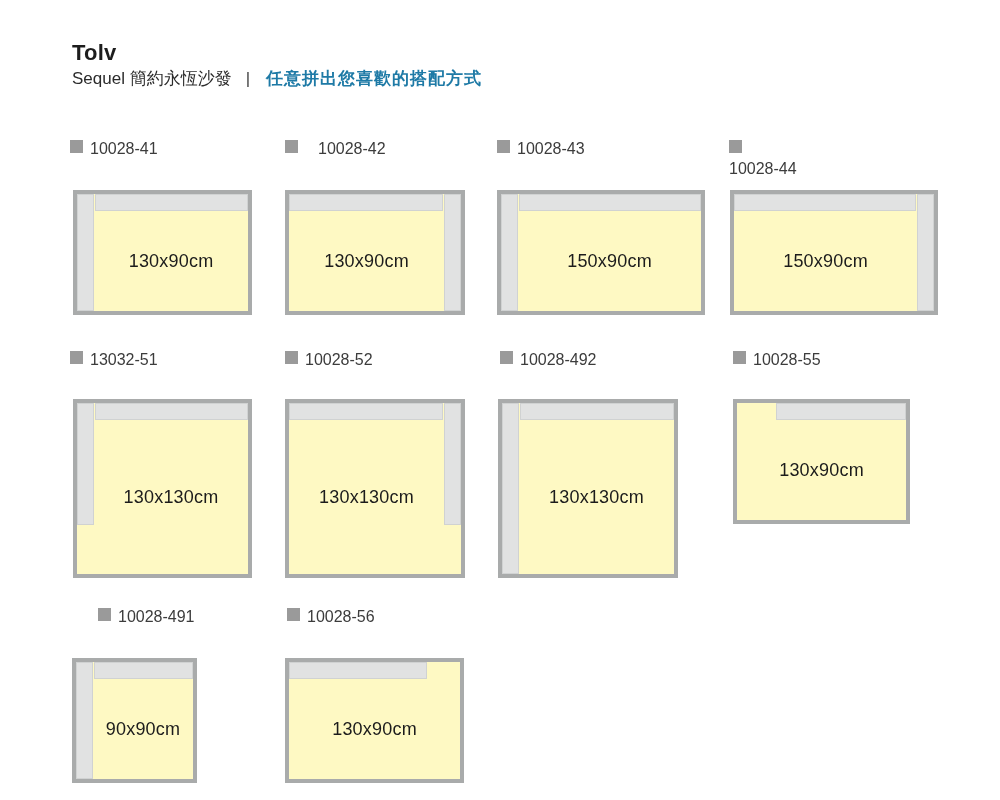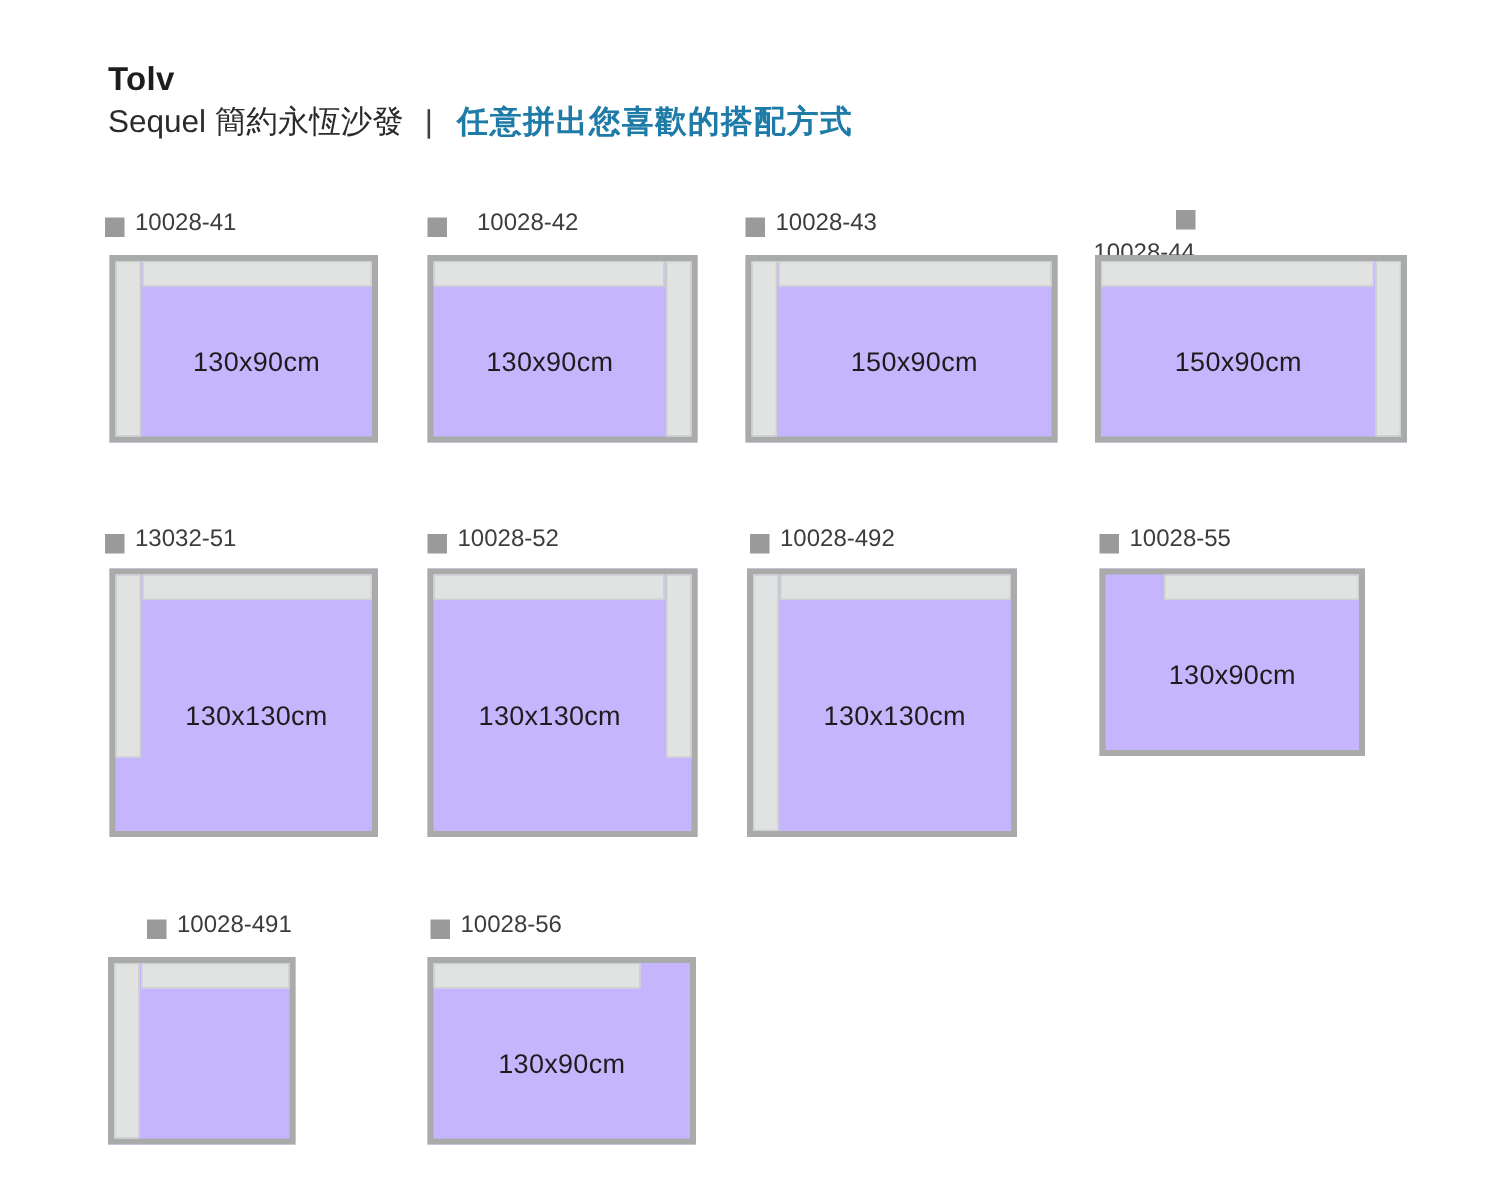--- a/index.html
+++ b/index.html
@@ -9,33 +9,34 @@
   html,body{margin:0;padding:0;background:#fff;}
   #canvas{
     position:relative;width:1000px;height:800px;background:var(--bg);
     font-family:"Liberation Sans","DejaVu Sans",sans-serif;overflow:hidden;
   }
   .brand{
     position:absolute;left:72px;top:40px;font-size:22px;font-weight:700;
     color:var(--title);letter-spacing:0.2px;
   }
   .subtitle{
-    position:absolute;left:72px;top:67px;font-size:21px;color:#2b2b2b;
+    position:absolute;left:72px;top:67px;font-size:17px;color:#2b2b2b;
     white-space:nowrap;
   }
   .subtitle .sep{color:var(--sep);font-weight:300;margin:0 16px 0 14px;}
   .subtitle .tagline{color:var(--accent);font-weight:700;letter-spacing:1px;}
   .plabel{
-    position:absolute;display:flex;align-items:flex-end;gap:7px;
+    position:absolute;display:flex;align-items:flex-start;gap:7px;
     font-size:16px;color:var(--label);white-space:nowrap;
   }
   .plabel .sq{width:13px;height:13px;background:var(--sq);flex:0 0 auto;}
   .diagram{
     position:absolute;box-sizing:border-box;border:4px solid var(--border);
-    background:#c4b5fd;
+    background:#fef9c3;
+    margin-top:20px;
   }
   .strip{
     position:absolute;background:var(--strip);
     box-shadow:inset 0 0 0 1px var(--strip-edge);
   }
   .dim{
     position:absolute;display:flex;align-items:center;justify-content:center;
     font-size:18px;color:var(--dim);letter-spacing:0.2px;
   }
 </style>
@@ -119,20 +120,21 @@
         <div class="strip" style="left: 39px; top: 0px; width: 130px; height: 17px;"></div>
         <div class="dim" style="inset: 17px 0px 0px;">130x90cm</div>
       </div>
       <div class="plabel" style="left: 84px; top: 608px; padding-left: 14px;">
         <span class="sq"></span>
         <span>10028-491</span>
       </div>
       <div class="diagram" style="left: 72px; top: 638px; width: 125px; height: 125px;">
         <div class="strip" style="left: 0px; top: 0px; width: 17px; height: 117px;"></div>
         <div class="strip" style="left: 18px; top: 0px; width: 99px; height: 17px;"></div>
+        <div class="dim" style="inset: 17px 0px 0px 17px;">90x90cm</div>
       </div>
       <div class="plabel" style="left: 287px; top: 608px;">
         <span class="sq"></span>
         <span>10028-56</span>
       </div>
       <div class="diagram" style="left: 285px; top: 638px; width: 179px; height: 125px;">
         <div class="strip" style="left: 0px; top: 0px; width: 138px; height: 17px;"></div>
         <div class="dim" style="inset: 17px 0px 0px;">130x90cm</div>
       </div>
     </div>

